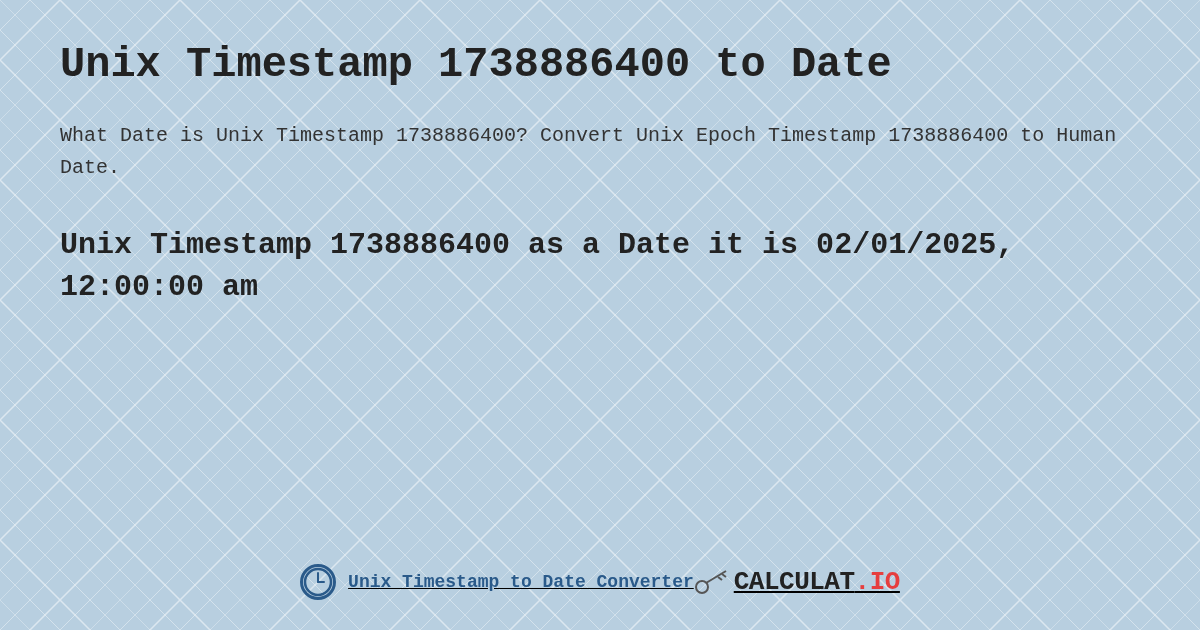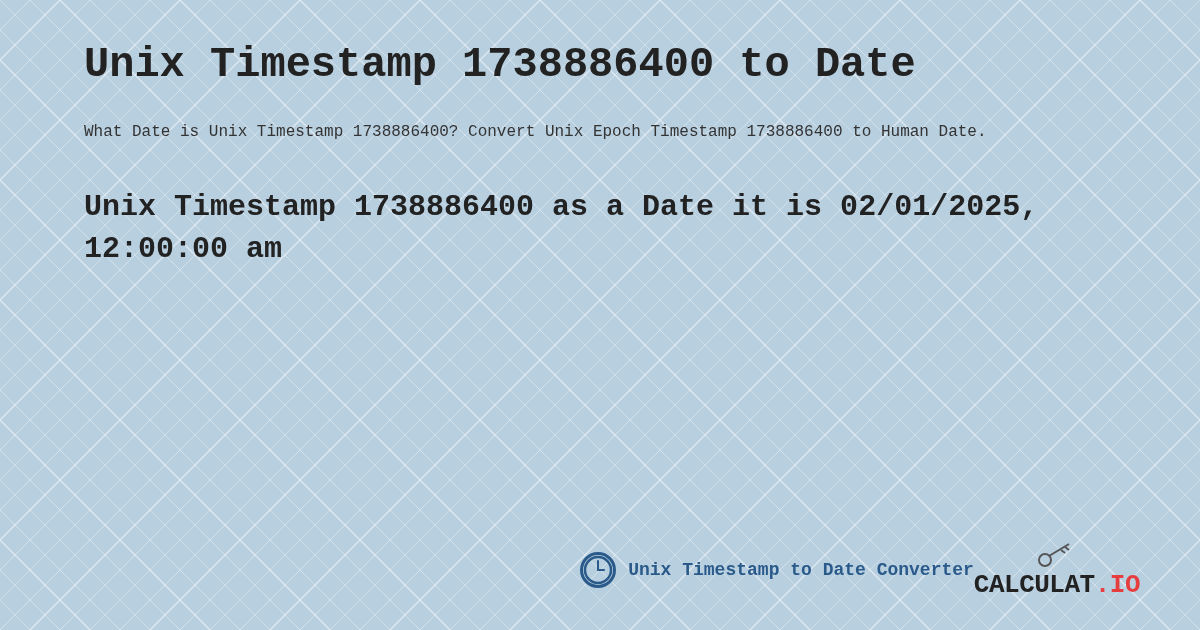--- a/index.html
+++ b/index.html
@@ -24,33 +24,32 @@
       left: 0;
       width: 100%;
       height: 100%;
       z-index: 0;
     }
 
     .content {
       position: relative;
       z-index: 1;
       padding: 40px 60px;
-      margin-left: 24px;
     }
 
     .main-title {
       font-size: 42px;
       font-weight: 900;
       color: #222;
       margin-bottom: 30px;
       line-height: 1.2;
     }
 
     .description {
-      font-size: 16px;
+      font-size: 20px;
       color: #333;
       line-height: 1.6;
       margin-bottom: 40px;
       font-family: 'Courier New', Courier, monospace;
     }
 
     .result-section {
       margin-bottom: 40px;
     }
 
@@ -62,21 +61,22 @@
       font-family: 'Courier New', Courier, monospace;
     }
 
     .footer {
       position: absolute;
       bottom: 30px;
       left: 60px;
       right: 60px;
       display: flex;
       align-items: center;
-      justify-content: flex-end;
+      justify-content: center;
+      text-decoration: underline;
     }
 
     .footer-left {
       display: flex;
       align-items: center;
       gap: 12px;
     }
 
     .clock-icon {
       width: 36px;
@@ -94,21 +94,20 @@
       font-size: 18px;
       font-weight: 700;
       color: #2a5a8a;
       font-family: 'Courier New', Courier, monospace;
     }
 
     .logo {
       display: flex;
       align-items: center;
       gap: 0;
-      flex-direction: column;
     }
 
     .logo-text {
       font-size: 26px;
       font-weight: 900;
       color: #222;
       font-family: 'Courier New', Courier, monospace;
       letter-spacing: -0.5px;
     }
 

